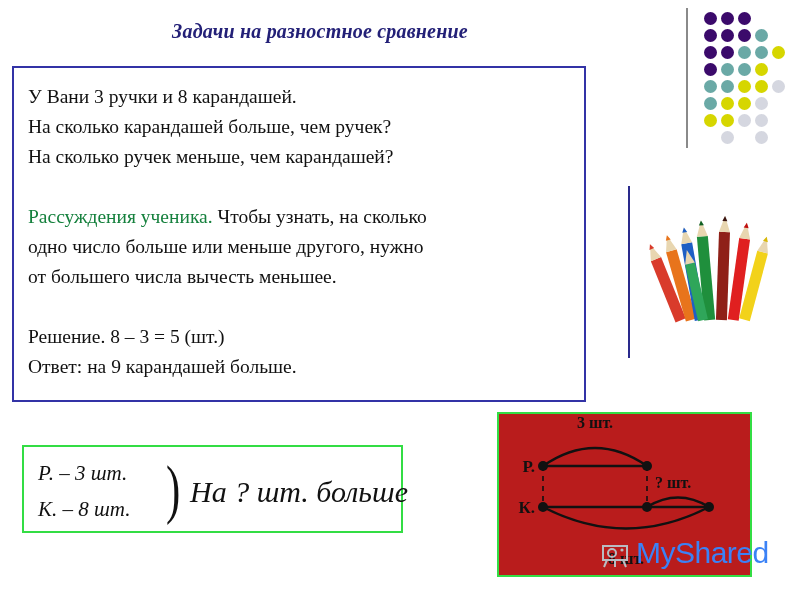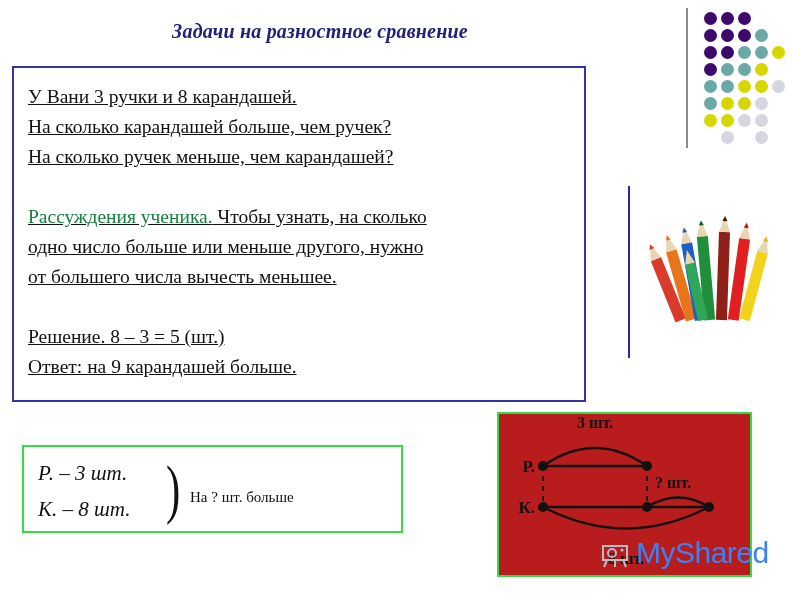--- a/index.html
+++ b/index.html
@@ -47,21 +47,20 @@
     box-sizing: border-box;
   }
   .text-inner {
     padding: 14px 0 0 14px;
   }
   .line {
     font-size: 19.5px;
     line-height: 30px;
     color: #111111;
     white-space: nowrap;
-    text-decoration: underline;
   }
   .spacer-line {
     height: 30px;
   }
   .reason-head {
     color: #5b3f9e;
   }
 
   
   .formula-box {
@@ -98,22 +97,23 @@
     font-size: 66px;
     line-height: 80px;
     color: #111111;
     font-family: "Liberation Serif", "DejaVu Serif", serif;
     transform: scaleX(0.65);
     transform-origin: left center;
   }
   .f-right {
     position: absolute;
     left: 166px;
-    top: 42px;
-    font-size: 15px;
+    top: 28px;
+    font-style: italic;
+    font-size: 30px;
     color: #111111;
     white-space: nowrap;
   }
 
   
   .diagram-box {
     position: absolute;
     left: 497px;
     top: 412px;
     width: 255px;

